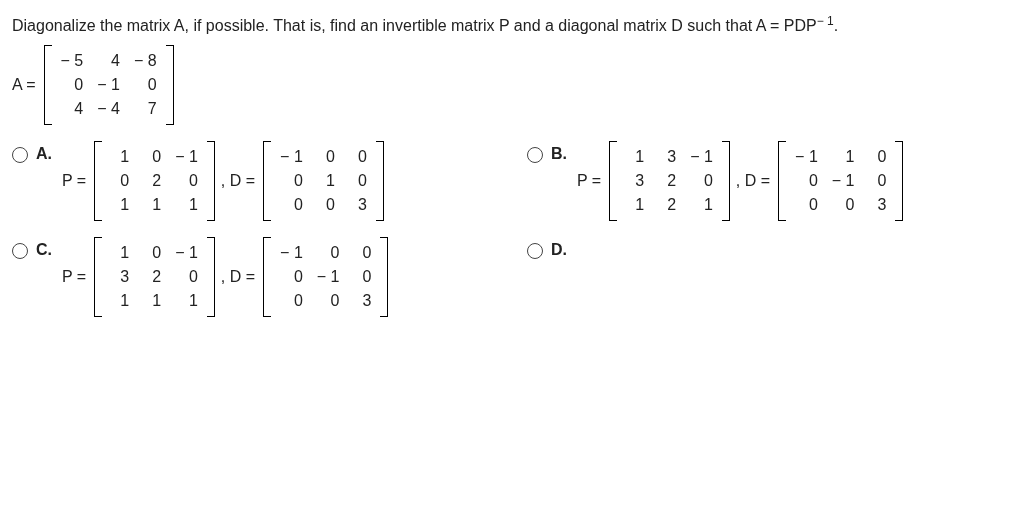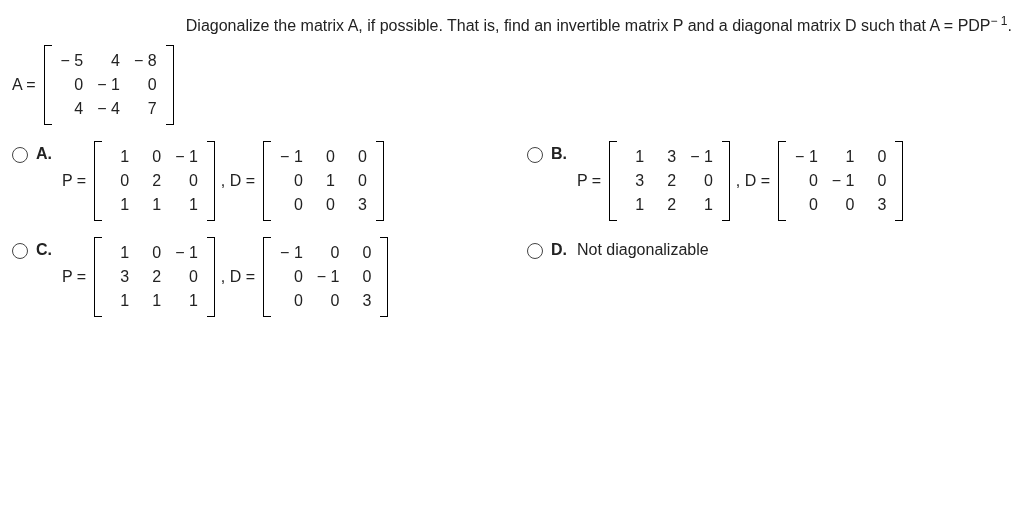--- a/index.html
+++ b/index.html
@@ -6,21 +6,21 @@
     font-family: Arial, Helvetica, sans-serif;
     font-size: 16px;
     color: #222;
     margin: 0;
     padding: 14px 12px;
     width: 1024px;
     height: 512px;
     box-sizing: border-box;
     background: #fff;
   }
-  .question { margin-bottom: 10px; text-align: right; }
+  .question { margin-bottom: 10px; }
   sup { font-size: 0.75em; }
 
   .matrix-eq { display: inline-flex; align-items: center; gap: 4px; }
   .label { margin-right: 2px; }
 
   .matrix {
     display: inline-block;
     position: relative;
     padding: 4px 10px;
     margin: 0 2px;
@@ -259,18 +259,15 @@
               </tr>
         </tbody>
           </table>
       </span>
     </span>
   </div>
 
   <div class="choice">
     <span class="radio"></span>
     <span class="letter">D.</span>
-    <span class="choice-body text-body">
-      <span>Not diagonalizable</span>
-    </span>
   </div>
 
 </div>
 
 </body></html>

